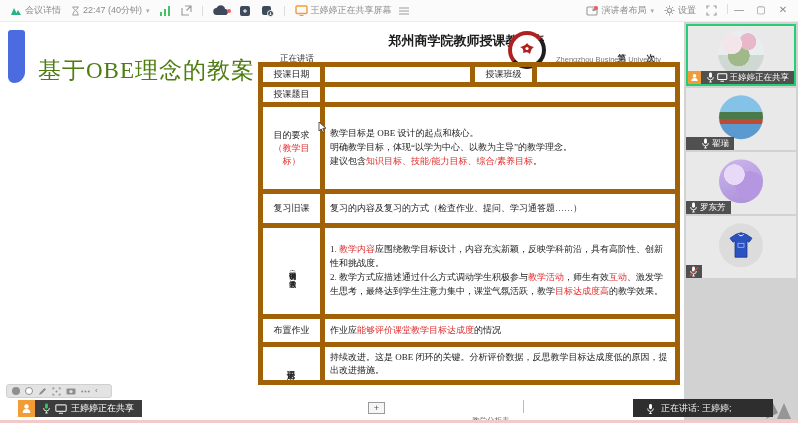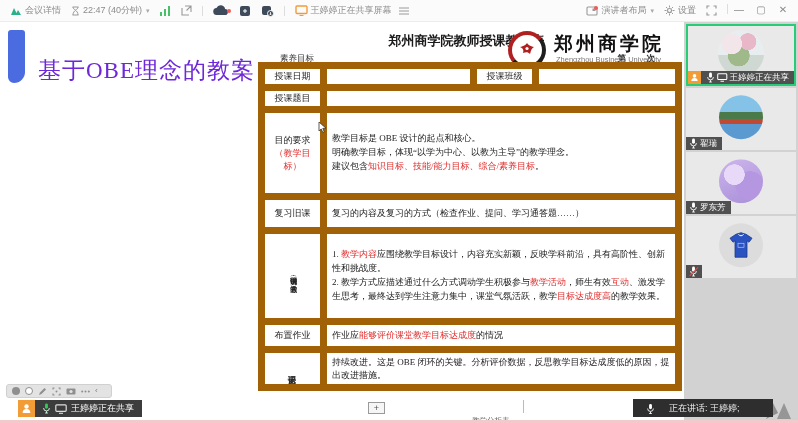--- a/index.html
+++ b/index.html
@@ -17,42 +17,42 @@
   .caret { font-size:7px; color:#aaa; margin-left:1px; }
   .icon-svg { display:inline-block; vertical-align:middle; }
   .reddot { position:absolute; width:4px; height:4px; border-radius:50%; background:#f25a5a; }
   .win-btn { width:22px; text-align:center; color:#8c8c8c; font-size:10px; cursor:default; }
 
   
   .doc { position:absolute; top:22px; left:0; width:684px; height:398px; background:#ffffff; overflow:hidden; }
   .blue-bar { position:absolute; left:8px; top:8px; width:17px; height:53px; background:#4b6ce0;
     border-radius:3px 3px 11px 6px; }
   .slide-title { position:absolute; left:38px; top:33px; font-family:"Liberation Serif", serif;
-    font-size:23px; color:#6d28d9; letter-spacing:1px; }
+    font-size:23px; color:#4d7c0f; letter-spacing:1px; }
   .doc-title { position:absolute; left:258px; top:10px; width:417px; text-align:center;
     font-family:"Liberation Serif", serif; font-size:13px; font-weight:600; color:#1a1a1a; }
   .meta-row { position:absolute; left:258px; top:31px; width:417px; font-size:8.5px; color:#333;
     font-family:"Liberation Serif", serif; }
   .meta-teacher { position:absolute; left:22px; top:0; }
   .meta-session { position:absolute; right:14px; top:0; letter-spacing:6px;font-weight:bold; }
 
   .logo { position:absolute; left:508px; top:7px; width:176px; height:44px; }
   .emblem { position:absolute; left:0; top:2px; width:38px; height:38px; border-radius:50%;
     background:conic-gradient(#b02020 0 14%, #1e1e1e 14% 64%, #b02020 64% 100%);
     display:flex; align-items:center; justify-content:center; }
   .emblem-inner { width:30px; height:30px; border-radius:50%; background:#fff;
     display:flex; align-items:center; justify-content:center; }
   .logo-cn { position:absolute; left:46px; top:2px; font-family:"Liberation Serif", serif;
     font-weight:900; font-size:19px; color:#111; letter-spacing:3px; }
   .logo-en { position:absolute; left:48px; top:26px; font-size:7.5px; color:#777;text-decoration:underline; }
 
   
   table.plan { position:absolute; left:258px; top:40px; width:417px; border-collapse:collapse;
     table-layout:fixed; font-family:"Liberation Serif", serif; }
-  table.plan td { border:7px solid #a16207; font-size:9px; color:#222; vertical-align:middle;
+  table.plan td { border:5px solid #a16207; font-size:9px; color:#222; vertical-align:middle;
     padding:1px 5px; overflow:hidden; }
   td.lbl { text-align:center; padding:1px 3px; }
   td.content-top { vertical-align:top; padding-top:3px; line-height:1.55;border-radius:32px; }
   .line { line-height:1.55; }
   .seg-red, .red { color:#e02b2b; }
   .vert { writing-mode:vertical-rl; text-orientation:upright; margin:0 auto;
     font-size:7px; letter-spacing:0; line-height:1.1; max-height:100%; }
   .vert8 { writing-mode:vertical-rl; text-orientation:upright; margin:0 auto; font-size:8.5px; }
 
   .plus-btn { position:absolute; left:368px; top:380px; width:17px; height:12px; background:#f6f6f6;
@@ -98,21 +98,21 @@
     padding:0 5px; z-index:45; }
   .annot-dot { width:8px; height:8px; border-radius:50%; background:#8f8f8f; position:relative; }
   .annot-dot.hollow { background:#fff; border:1.5px solid #8f8f8f; }
   .annot-chev { font-size:8px; color:#7f7f7f; line-height:8px; }
 
   .share-bar { position:absolute; left:18px; top:400px; height:17px; background:#3c3c3c;
     display:flex; align-items:center; gap:4px; padding-right:8px; z-index:46; color:#fff; font-size:9px; }
   .share-bar .person-badge { width:17px; height:17px; flex:0 0 17px; }
 
   .speak-bar { position:absolute; left:633px; top:399px; width:140px; height:18px; background:#2e2e2e;
-    display:flex; align-items:center; gap:14px; padding:0 10px; z-index:46; color:#f0f0f0; font-size:9px; }
+    display:flex; align-items:center; gap:6px; padding:0 10px; z-index:46; color:#f0f0f0; font-size:9px; }
 
   .watermark { position:absolute; right:4px; bottom:2px; z-index:44; opacity:.55; }
 
   .bottom-strip { position:absolute; left:0; bottom:0; width:798px; height:3px; background:#f3caca; z-index:30; }
 </style>
 </head>
 <body>
 
 <div class="app">
 
@@ -202,34 +202,33 @@
       <div class="win-btn" style="margin-right:4px">✕</div>
     </div>
   </div>
 
   <div class="doc">
     <div class="blue-bar"></div>
     <div class="slide-title">基于OBE理念的教案</div>
 
     <div class="doc-title">郑州商学院教师授课教案表</div>
     <div class="meta-row">
-      <span class="meta-teacher">素养目标</span>
+      <span class="meta-teacher">正在讲话</span>
       <span class="meta-session">第　次</span>
     </div>
 
     <div class="logo">
       <div class="emblem">
         <div class="emblem-inner">
           <svg width="16" height="16" viewBox="0 0 16 16">
               <path d="M8 1 C10 4 12 4 15 5 C12 7 12 9 11 12 C9 10 7 10 4 11 C5 8 4 6 1 5 C4 4 6 4 8 1 Z" fill="#b02020"></path>
               <circle cx="8" cy="6.5" r="1.6" fill="#fff"></circle>
             </svg>
         </div>
       </div>
-      <div class="logo-cn">郑州商学院</div>
       <div class="logo-en">Zhengzhou Business University</div>
     </div>
 
     <table class="plan">
       <colgroup>
           <col style="width:62px">
           <col style="width:150px">
           <col style="width:62px">
           <col style="width:143px">
         </colgroup>
@@ -308,21 +307,21 @@
         <svg width="11" height="9" viewBox="0 0 12 10">
             <rect x="0.8" y="0.8" width="10.4" height="6.5" rx="1" fill="none" stroke="#fff" stroke-width="1.2"></rect>
             <path d="M4 9.3 h4" stroke="#fff" stroke-width="1.1"></path>
           </svg>
         <span class="nm">王婷婷正在共享</span>
       </div>
     </div>
 
     <div class="tile">
       <div class="avatar av-landscape"></div>
-      <div class="badge" style="padding-left:3px">
+      <div class="badge" style="padding-left:15px">
         <span class="micwrap" style="margin-left:0">
           <svg width="9" height="11" viewBox="0 0 10 12">
               <rect x="3.4" y="0.5" width="3.2" height="5.8" rx="1.6" fill="#fff"></rect>
               <path d="M1.8 5.5 a3.2 3.2 0 0 0 6.4 0" fill="none" stroke="#fff" stroke-width="1"></path>
               <path d="M5 9 v2 M3.5 11 h3" stroke="#fff" stroke-width="1"></path>
             </svg>
         </span>
         <span class="nm">翟瑞</span>
       </div>
     </div>

